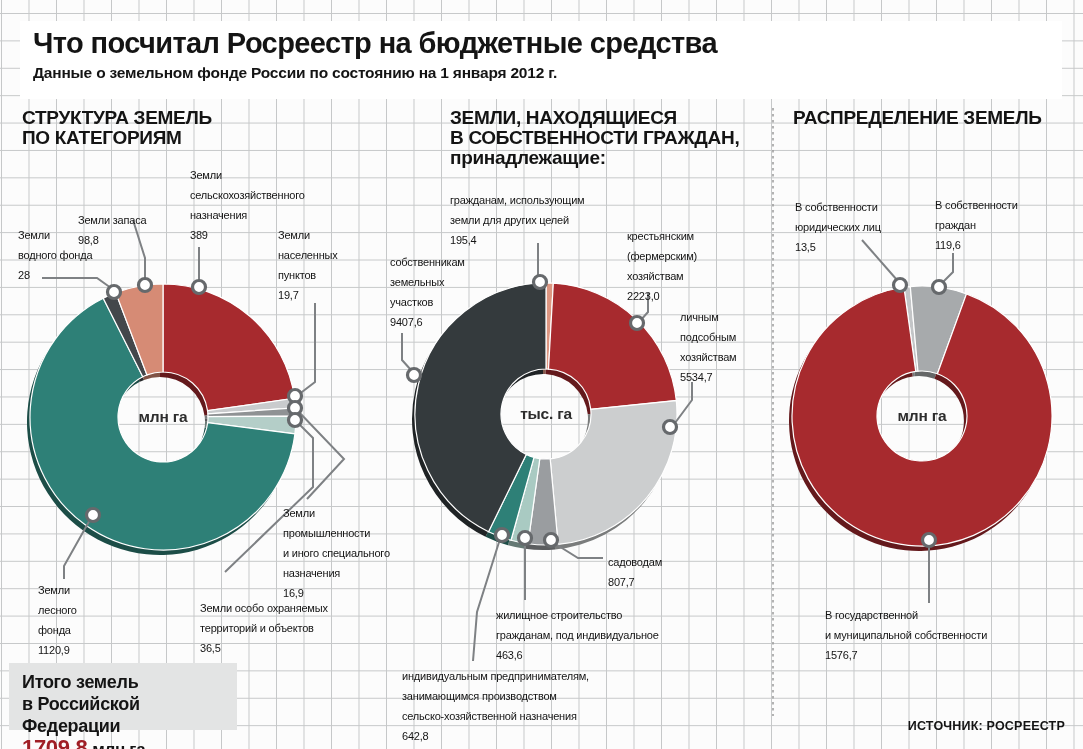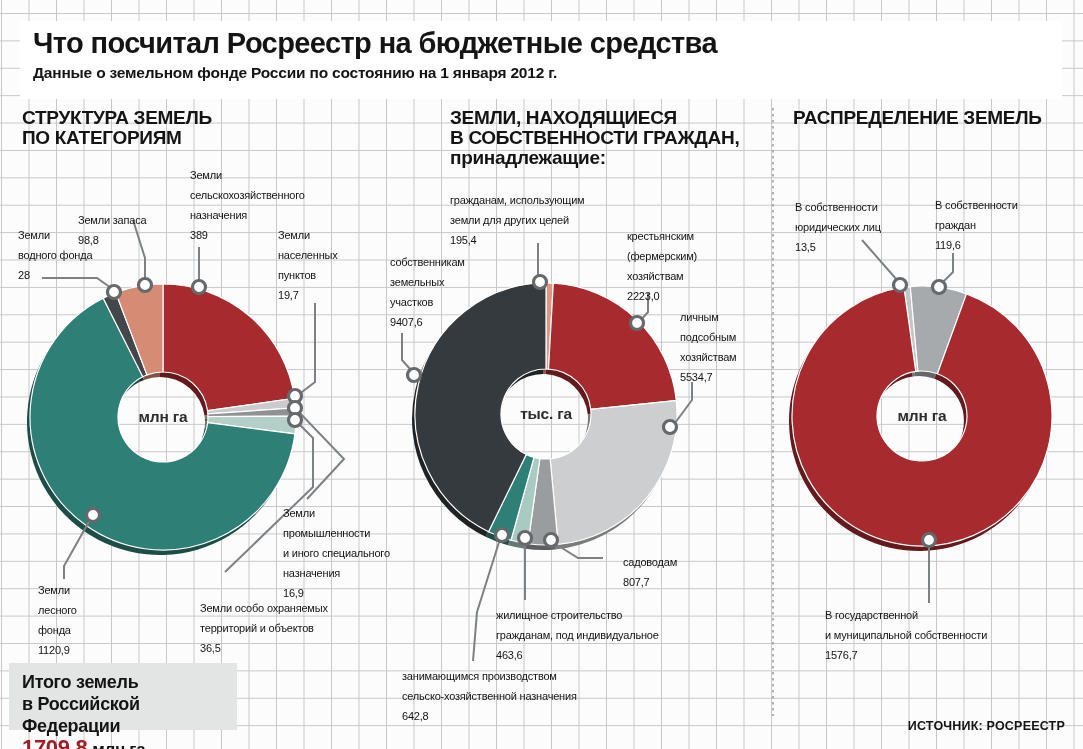--- a/index.html
+++ b/index.html
@@ -201,30 +201,31 @@
         <div>(фермерским)</div>
         <div>хозяйствам</div>
         <div>2223,0</div>
       </div>
       <div class="callout" style="left: 680px; top: 307px;">
         <div>личным</div>
         <div>подсобным</div>
         <div>хозяйствам</div>
         <div>5534,7</div>
       </div>
-      <div class="callout" style="left: 608px; top: 552px; padding-left: 15px;">
+      <div class="callout" style="left: 608px; top: 552px;">
         <div>садоводам</div>
         <div>807,7</div>
       </div>
       <div class="callout" style="left: 496px; top: 605px;">
         <div>жилищное строительство</div>
         <div>гражданам, под индивидуальное</div>
         <div>463,6</div>
       </div>
       <div class="callout" style="left: 402px; top: 666px;">
+        <div>индивидуальным предпринимателям,</div>
         <div>занимающимся производством</div>
         <div>сельско-хозяйственной назначения</div>
         <div>642,8</div>
       </div>
       <div class="callout" style="left: 390px; top: 252px;">
         <div>собственникам</div>
         <div>земельных</div>
         <div>участков</div>
         <div>9407,6</div>
       </div>

